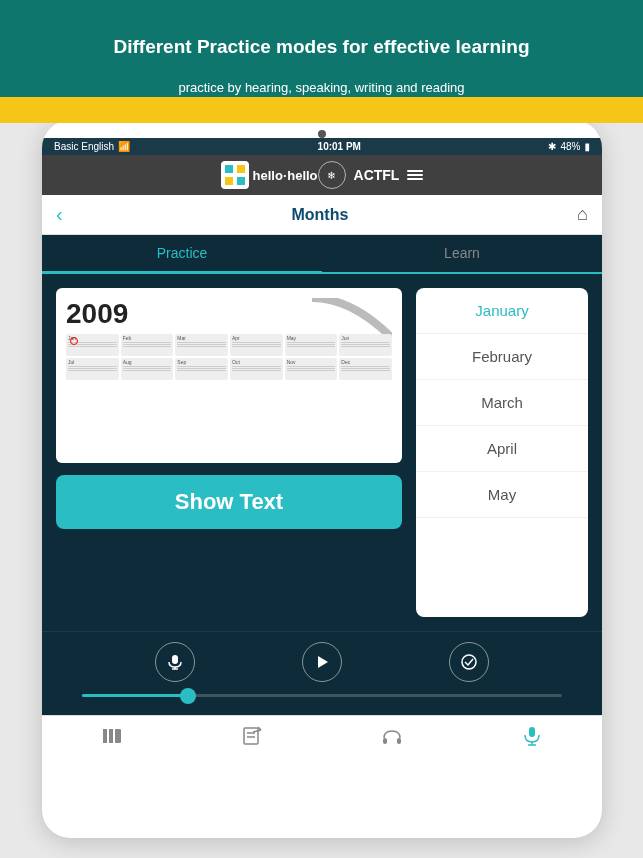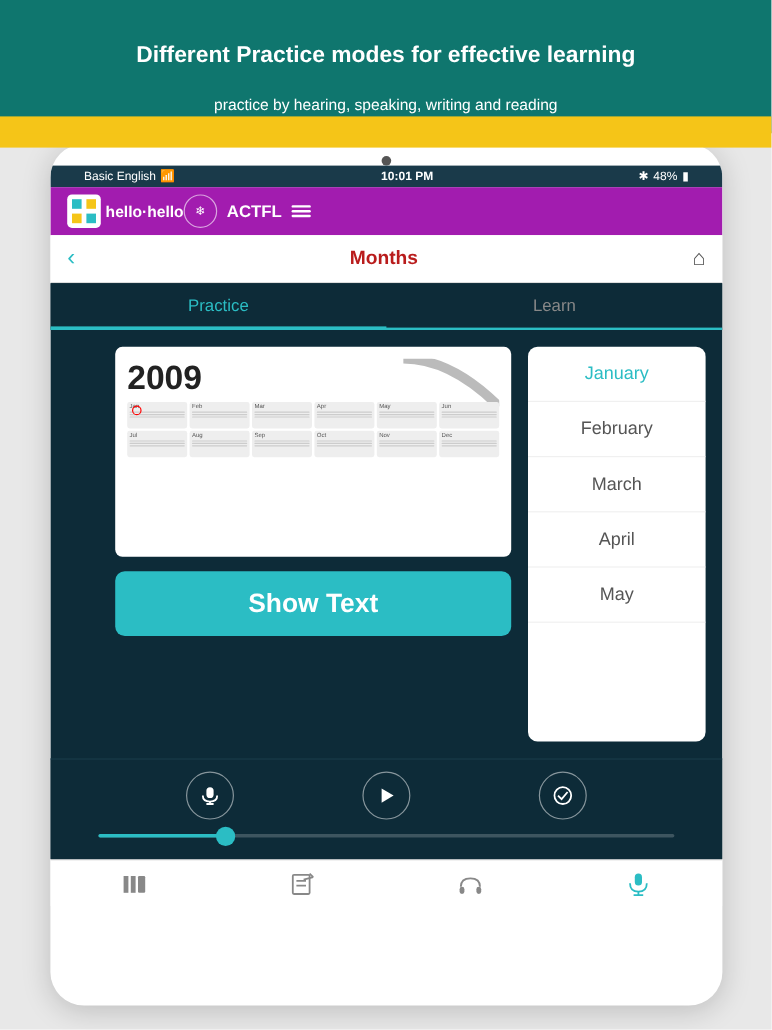--- a/index.html
+++ b/index.html
@@ -63,35 +63,35 @@
       background: #555;
       border-radius: 50%;
       margin: 10px auto 0;
     }
 
     
     .status-bar {
       background: #1a3a4a;
       color: white;
       font-size: 10px;
-      padding: 3px 28px;
+      padding: 3px 12px;
       display: flex;
       justify-content: space-between;
       align-items: center;
     }
     .status-left { display: flex; align-items: center; gap: 4px; }
     .status-center { font-size: 10px; font-weight: 600; }
     .status-right { display: flex; align-items: center; gap: 4px; }
 
     
     .app-header {
-      background: #a21caf;
+      background: #404040;
       padding: 6px 14px;
       display: flex;
-      justify-content: flex-start;
+      justify-content: center;
       align-items: center;
     }
     .logo-container {
       display: flex; align-items: center; gap: 4px;
     }
     .logo-text {
       color: white;
       font-size: 13px;
       font-weight: 600;
     }
@@ -127,21 +127,21 @@
       border-bottom: 1px solid #ddd;
     }
     .nav-back {
       color: #2bbdc4;
       font-size: 20px;
       cursor: pointer;
     }
     .nav-title {
       font-size: 16px;
       font-weight: 600;
-      color: #b91c1c;
+      color: #0c4a6e;
     }
     .nav-home {
       color: #555;
       font-size: 18px;
       cursor: pointer;
     }
 
     
     .main-content {
       background: #0d2b38;
@@ -170,21 +170,20 @@
       margin-bottom: -2px;
     }
     .tab.inactive { color: #888; }
 
     
     .content-panels {
       display: flex;
       flex: 1;
       padding: 14px;
       gap: 14px;
-      margin-left: 40px;
     }
 
     
     .left-panel {
       flex: 1;
       display: flex;
       flex-direction: column;
       gap: 12px;
     }
     .calendar-image {
@@ -251,21 +250,21 @@
       border-radius: 8px;
       padding: 14px;
       font-size: 22px;
       font-weight: 600;
       cursor: pointer;
       width: 100%;
     }
 
     
     .right-panel {
-      width: 148px;
+      width: 172px;
       background: white;
       border-radius: 8px;
       overflow: hidden;
     }
     .word-list {
       display: flex;
       flex-direction: column;
     }
     .word-item {
       padding: 14px 12px;

